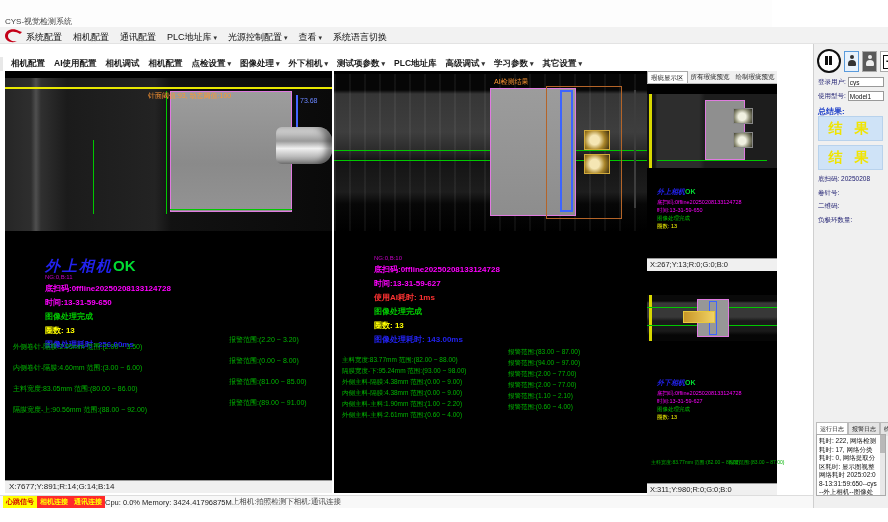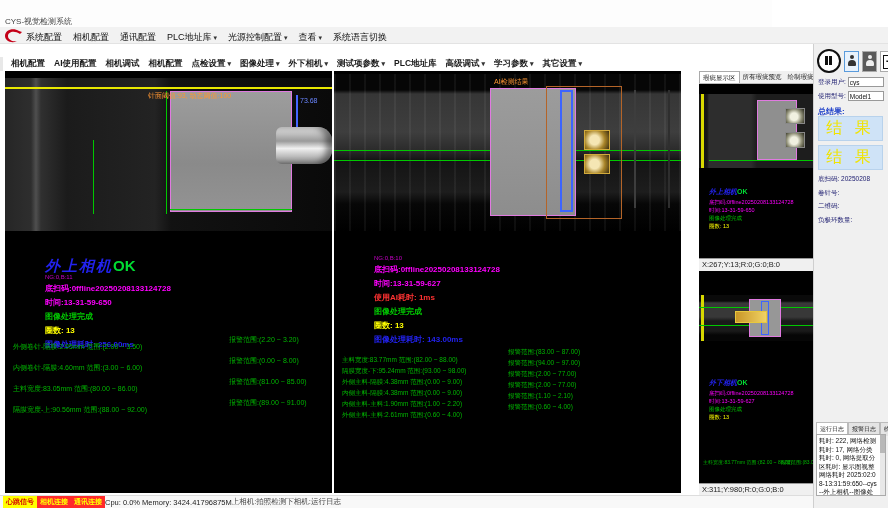--- a/index.html
+++ b/index.html
@@ -72,21 +72,21 @@
   .mrow { position:relative; }
   .lv-meas .mrow { height:21px; }
   .cv-meas .mrow { height:11px; }
   .mtext, .malarm { font-size:7px; color:#00b400; white-space:nowrap; }
   .cv-meas .mtext, .cv-meas .malarm { font-size:6.5px; }
   .malarm { position:absolute; top:0; }
   .lv-meas .malarm { left:216px; }
   .cv-meas .malarm { left:166px; }
 
   
-  .preview-col { position:absolute; left:699px; top:71px; width:130px; height:425px; background:#000; }
+  .preview-col { position:absolute; left:647px; top:71px; width:130px; height:425px; background:#000; }
   .pv-tabs { position:absolute; left:0; top:0; width:130px; height:13px; background:#f0f0f0; border-bottom:1px solid #bbb; display:flex; }
   .pv-tab { font-size:6.5px; color:#222; padding:2px 3px; white-space:nowrap; }
   .pv-tab.sel { background:#fff; border:1px solid #aaa; border-bottom:none; }
   .pv-panel1 { position:absolute; left:0; top:13px; width:130px; height:174px; background:#000; }
   .pv-panel2 { position:absolute; left:0; top:200px; width:130px; height:212px; background:#000; }
   .pv-strip { position:absolute; left:0; width:130px; height:13px; background:#f0f0f0; border-top:1px solid #999;
               font-size:7.5px; color:#222; padding:1px 0 0 3px; }
   .pv-strip1 { top:187px; } .pv-strip2 { top:412px; }
 
   .p1-image { position:absolute; left:0; top:10px; width:130px; height:74px;
@@ -131,21 +131,21 @@
   .sb-btn.dark .person::before, .sb-btn.dark .person::after { background:#eee; }
   .door { position:absolute; left:2px; top:3px; width:9px; height:14px; border:1.5px solid #111; border-right:none; }
   .door-arrow { position:absolute; left:5px; top:5px; font-size:9px; color:#111; font-weight:bold; line-height:9px; }
 
   .sb-field { position:absolute; left:4px; display:flex; align-items:center; gap:2px; }
   .sb-label { font-size:6.5px; color:#1a1a6e; white-space:nowrap; }
   .sb-input { width:36px; height:10px; font-size:6.5px; border:1px solid #999; background:#fff; padding:0 1px; color:#111; }
   .sb-total { position:absolute; left:4px; top:62px; font-size:8px; font-weight:bold; color:#1a3cc8; }
   .result-box { position:absolute; left:4px; width:65px; height:25px; background:#cfe3f7; border:1px solid #b8d2ec;
                 display:flex; align-items:center; justify-content:center; }
-  .result-box span { font-size:16px; font-weight:normal; color:#f0e400; letter-spacing:4px; }
+  .result-box span { font-size:14px; font-weight:bold; color:#f0e400; letter-spacing:4px; }
   .sb-static { position:absolute; left:4px; font-size:6.5px; color:#1a1a6e; white-space:nowrap; }
 
   .log-tabs { position:absolute; left:2px; top:378px; display:flex; }
   .log-tab { font-size:6px; color:#222; padding:2px 3px; background:#e4e4e4; border:1px solid #bbb; border-bottom:none; white-space:nowrap; }
   .log-tab.sel { background:#fff; }
   .log-box { position:absolute; left:2px; top:390px; width:70px; height:62px; background:#fff; border:1px solid #aaa;
              font-size:6.5px; line-height:8.5px; color:#111; padding:2px 8px 2px 2px; overflow:hidden; word-break:break-all; }
   .log-scroll { position:absolute; right:3px; top:391px; width:5px; height:60px; background:#e8e8e8; }
   .log-thumb { position:absolute; right:3px; top:391px; width:5px; height:18px; background:#b8b8b8; }
 
@@ -220,20 +220,21 @@
       <div class="grn">图像处理完成</div>
       <div class="yel">圈数: 13</div>
       <div class="blu">图像处理耗时: 256.00ms</div>
     </div>
     <div class="meas lv-meas" style="top:264px;">
       <div class="mrow"><span class="mtext">外侧卷针-隔膜:2.95mm 范围:(2.00 ~ 3.50)</span><span class="malarm">报警范围:(2.20 ~ 3.20)</span></div>
       <div class="mrow"><span class="mtext">内侧卷针-隔膜:4.60mm 范围:(3.00 ~ 6.00)</span><span class="malarm">报警范围:(0.00 ~ 8.00)</span></div>
       <div class="mrow"><span class="mtext">主料宽度:83.05mm 范围:(80.00 ~ 86.00)</span><span class="malarm">报警范围:(81.00 ~ 85.00)</span></div>
       <div class="mrow"><span class="mtext">隔膜宽度-上:90.56mm 范围:(88.00 ~ 92.00)</span><span class="malarm">报警范围:(89.00 ~ 91.00)</span></div>
     </div>
+    <div class="coord-strip">X:7677;Y:891;R:14;G:14;B:14</div>
   </div>
 
   <div class="view center-view">
     <div class="cv-image">
       <div class="cv-streaks"></div>
       <div class="cv-gl1"></div>
       <div class="cv-gl2"></div>
       <div class="cv-film"></div>
       <div class="cv-orange-rect"></div>
       <div class="cv-blue-rect"></div>
@@ -360,16 +361,16 @@
     <div class="log-scroll"></div>
     <div class="log-thumb"></div>
   </div>
 
   <div class="statusbar">
     <span class="badge yellow">心跳信号</span>
     <span class="badge red">相机连接</span>
     <span class="badge red">通讯连接</span>
     <span class="sb-text">Cpu: 0.0% Memory: 3424.41796875M</span>
     <span class="sb-text cam">上相机:拍照检测</span>
-    <span class="sb-text cam">下相机:运行日志</span>
+    <span class="sb-text cam">下相机:通讯连接</span>
   </div>
 
 </div>
 
 </body></html>

